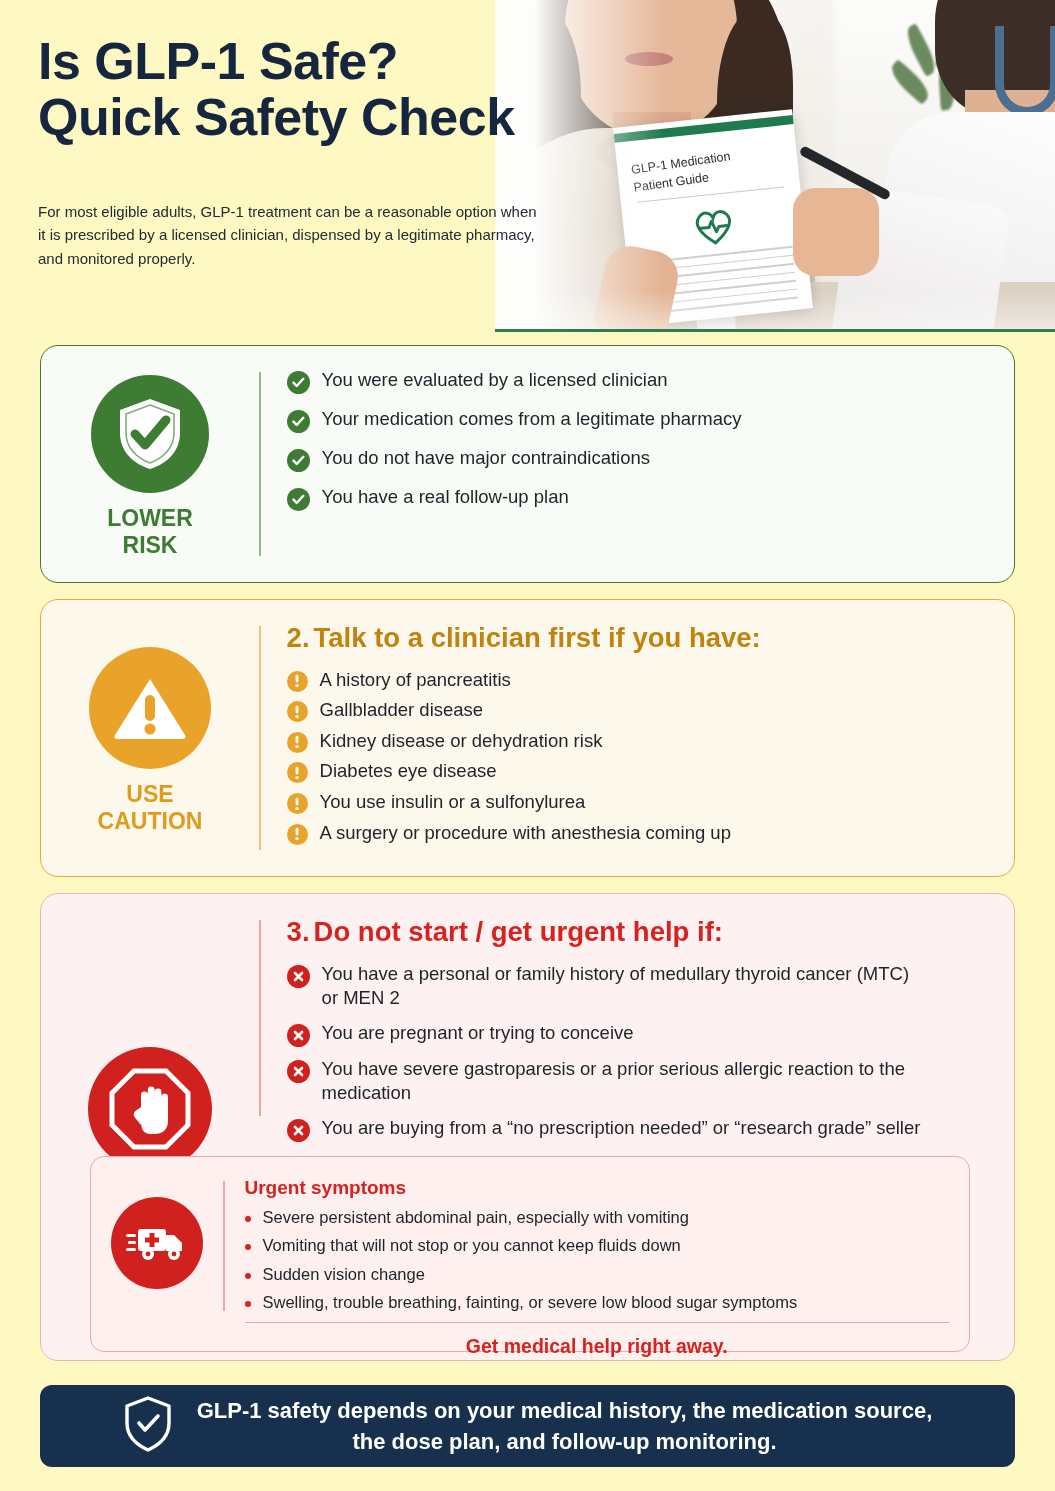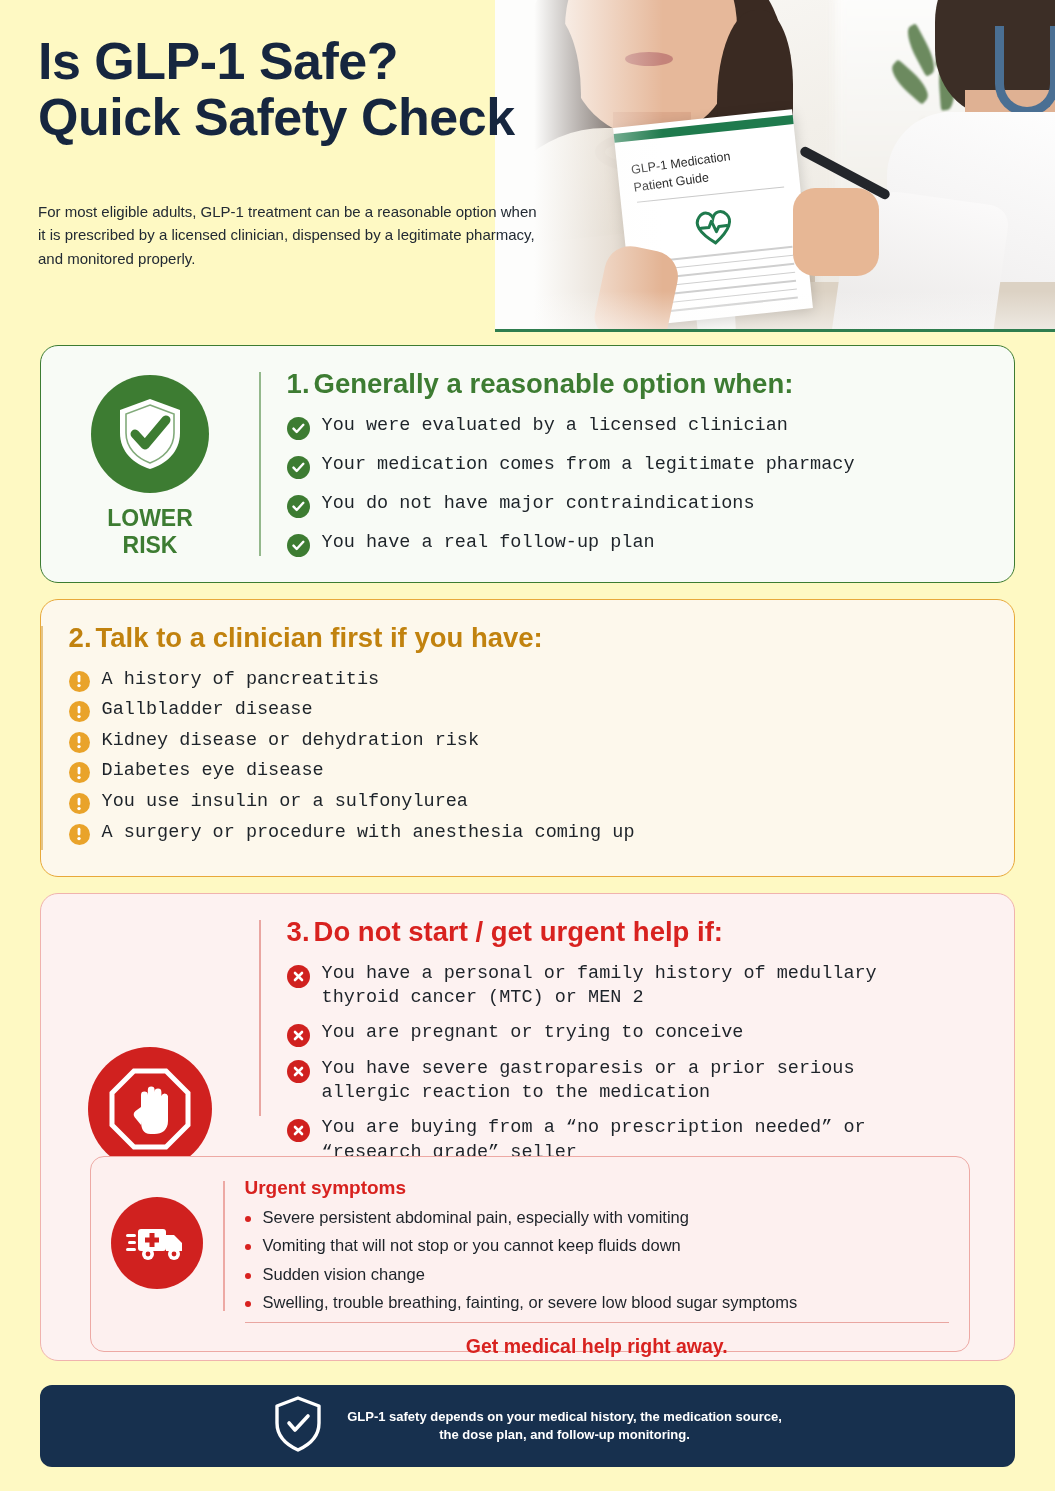--- a/index.html
+++ b/index.html
@@ -96,21 +96,21 @@
   }
   .badge-circle { border-radius: 50%; display:flex; align-items:center; justify-content:center; }
   .badge-label { text-align:center; font-weight:800; line-height:1.18; margin-top:12px; }
 
   .divider { width: 1.6px; align-self: stretch; margin: 26px 0 26px 0; }
   .content-col { flex: 1; padding: 22px 22px 18px 26px; }
 
   .sec-heading { font-size: 27.5px; font-weight: 800; line-height:1.15; margin-bottom: 14px; }
   .sec-heading .num { margin-right: 4px; }
 
-  ul.items { list-style:none;font-family:Liberation Mono, monospace; }
+  ul.items { list-style:none; }
   ul.items li { display:flex; align-items:flex-start; margin-bottom: 9px; }
   ul.items li .ico { flex: 0 0 auto; margin-right: 12px; margin-top: 3px; }
   ul.items li .txt { font-size: 18.5px; line-height: 1.33; color:#1d2329; }
 
   
   .card-amber ul.items li { margin-bottom: 6px; }
   .card-green ul.items li { margin-bottom: 13px; }
   .card-red   .main-items li { margin-bottom: 10px; }
 
   
@@ -133,21 +133,21 @@
   ul.bullets li .btxt { font-size:16.5px; line-height:1.3; color:#1d2329; }
   .urgent-rule { height:1.5px; background:#e9a6a1; margin: 8px 0 0 0; }
   .urgent-cta { text-align:center; font-size:19.5px; font-weight:800; color:#d8221f; margin-top:12px; }
 
   
   .footer {
     position:absolute; left:40px; top:1385px; width:975px; height:82px;
     background:#17304e; border-radius:12px;
     display:flex; align-items:center; justify-content:center; gap:24px; padding: 0 40px;
   }
-  .footer-text { color:#ffffff; font-size:13px; font-weight:700; line-height:1.42; text-align:center; }
+  .footer-text { color:#ffffff; font-size:22px; font-weight:700; line-height:1.42; text-align:center; }
 </style>
 </head>
 <body>
 
 <div class="page">
 
   <div class="header">
 
     <div class="photo">
       <div class="photo-scene">
@@ -233,23 +233,20 @@
           <path d="M19 38 L29 49 L50 24" fill="none" stroke="#3d7c32" stroke-width="9" stroke-linecap="round" stroke-linejoin="round"></path>
         </svg>
       </div>
       <div class="badge-label" style="color:#3d7c32;font-size:23px;">
         <span>LOWER</span><br>
         <span>RISK</span>
       </div>
     </div>
     <div class="divider" style="background:#94b88c;"></div>
     <div class="content-col">
-      <div class="sec-heading" style="color:#3d7c32;">
-        <span class="num">1.</span><span>Generally a reasonable option when:</span>
-      </div>
       <ul class="items">
         <li>
           <span class="ico">
             <span class="dot" style="background:#3d7c32;">
               <svg width="13" height="11" viewBox="0 0 13 11">
                   <path d="M1.5 5.6 L4.7 9 L11.3 1.8" fill="none" stroke="#fff" stroke-width="2.4" stroke-linecap="round" stroke-linejoin="round"></path>
                 </svg>
             </span>
           </span>
           <span class="txt">You were evaluated by a licensed clinician</span>
@@ -282,20 +279,33 @@
                 </svg>
             </span>
           </span>
           <span class="txt">You have a real follow-up plan</span>
         </li>
       </ul>
     </div>
   </div>
 
   <div class="card card-amber">
+    <div class="badge-col">
+      <div class="badge-circle" style="width:122px;height:122px;background:#e9a32a;">
+        <svg width="78" height="70" viewBox="0 0 78 70">
+          <path d="M39 6 L74 62 Q76 66 71 66 H7 Q2 66 4 62 Z" fill="#ffffff"></path>
+          <rect x="34" y="22" width="10" height="26" rx="5" fill="#e9a32a"></rect>
+          <circle cx="39" cy="56" r="5.6" fill="#e9a32a"></circle>
+        </svg>
+      </div>
+      <div class="badge-label" style="color:#e09a1c;font-size:23px;">
+        <span>USE</span><br>
+        <span>CAUTION</span>
+      </div>
+    </div>
     <div class="divider" style="background:#e6c483;"></div>
     <div class="content-col">
       <div class="sec-heading" style="color:#c1820e;">
         <span class="num">2.</span><span>Talk to a clinician first if you have:</span>
       </div>
       <ul class="items">
         <li>
           <span class="ico">
             <span class="dot" style="background:#e9a32a;width:21px;height:21px;">
               <svg width="6" height="14" viewBox="0 0 6 14">

